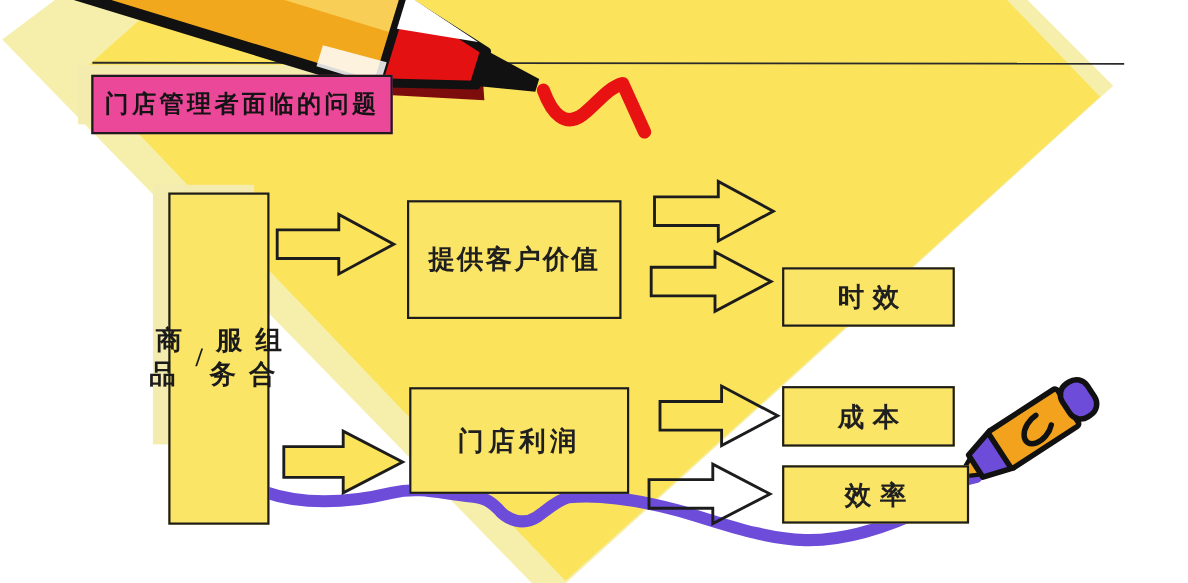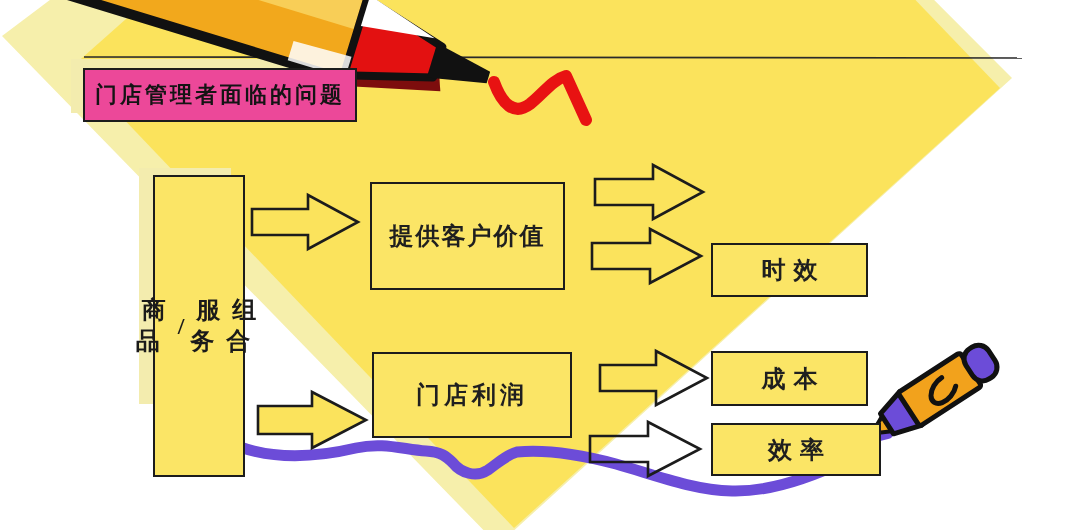--- a/index.html
+++ b/index.html
@@ -93,21 +93,21 @@
     <span>商品</span>
     <span>/</span>
     <span>服务</span>
     <span>组合</span>
   </div>
 
   <div class="node mid" style="left:370px;top:182px;width:195px;height:108px;">
     <span>提供客户价值</span>
   </div>
 
-  <div class="node mid" style="left:372px;top:352px;width:200px;height:86px;letter-spacing:4px;">
+  <div class="node mid" style="left:372px;top:352px;width:200px;height:97px;letter-spacing:4px;">
     <span>门店利润</span>
   </div>
 
 
   <div class="node small" style="left:711px;top:220px;width:157px;height:54px;margin-top:23px;">
     <span>时效</span>
   </div>
 
   <div class="node small" style="left:711px;top:351px;width:157px;height:55px;">
     <span>成本</span>

